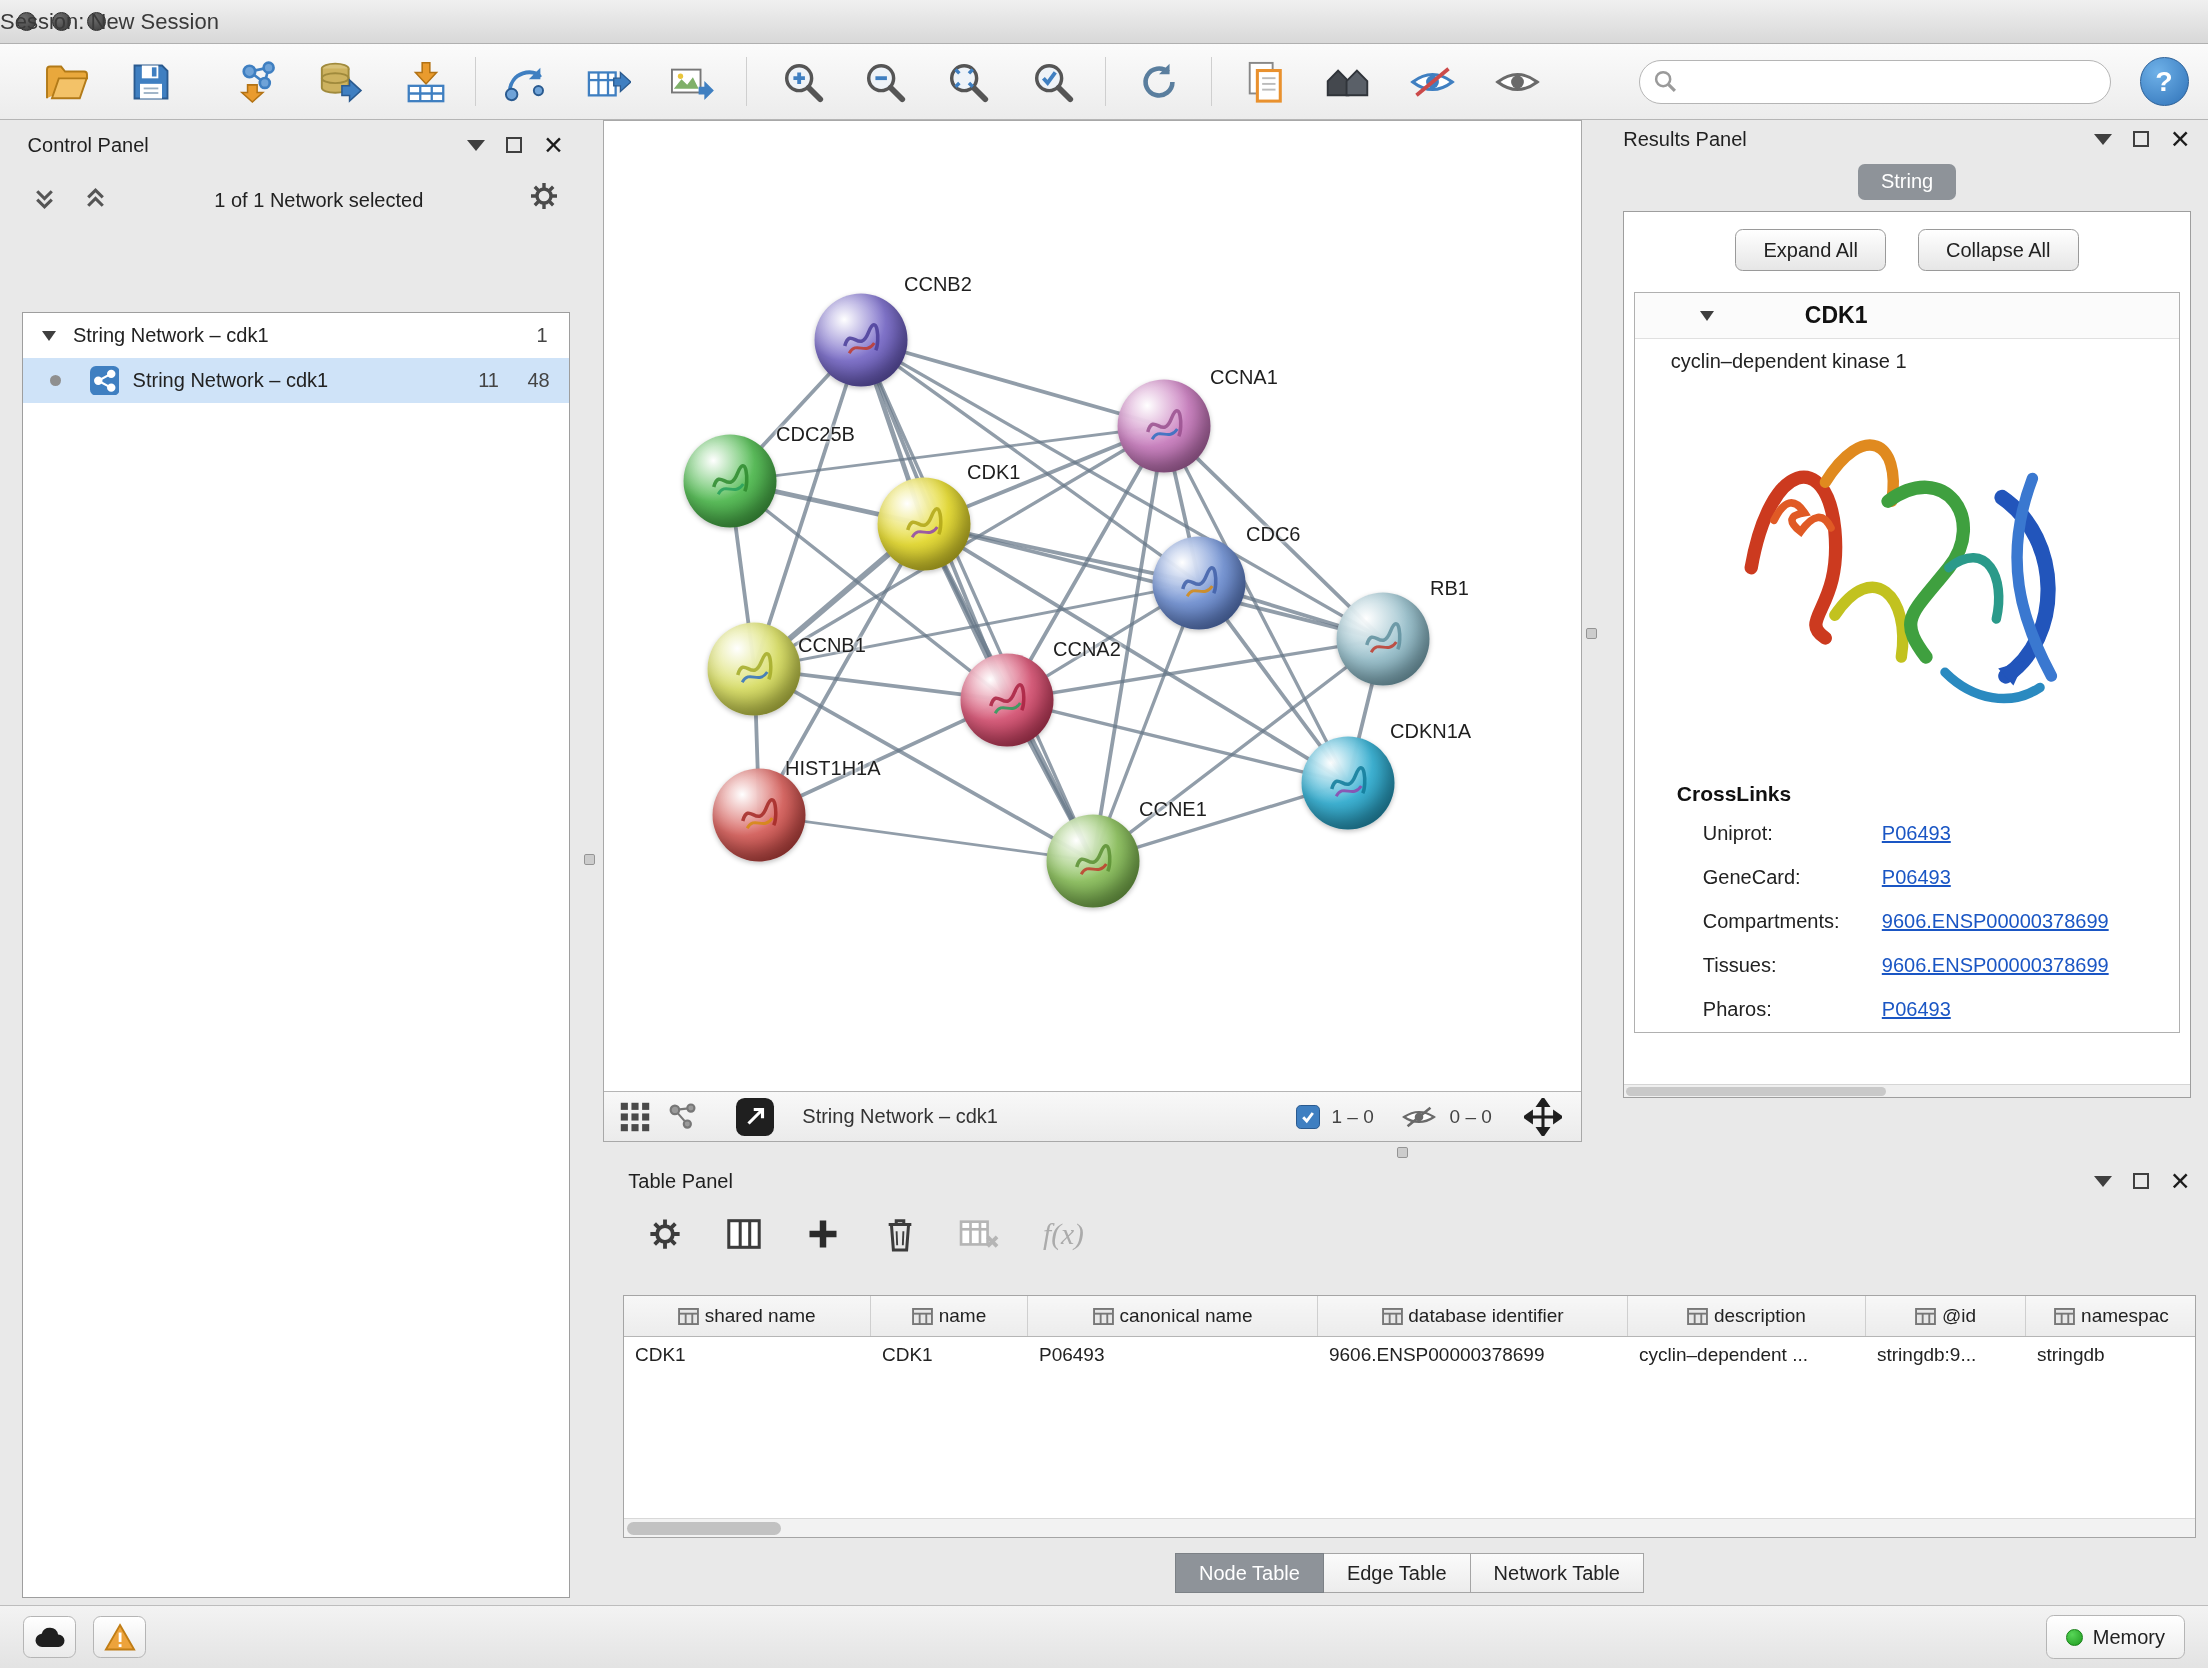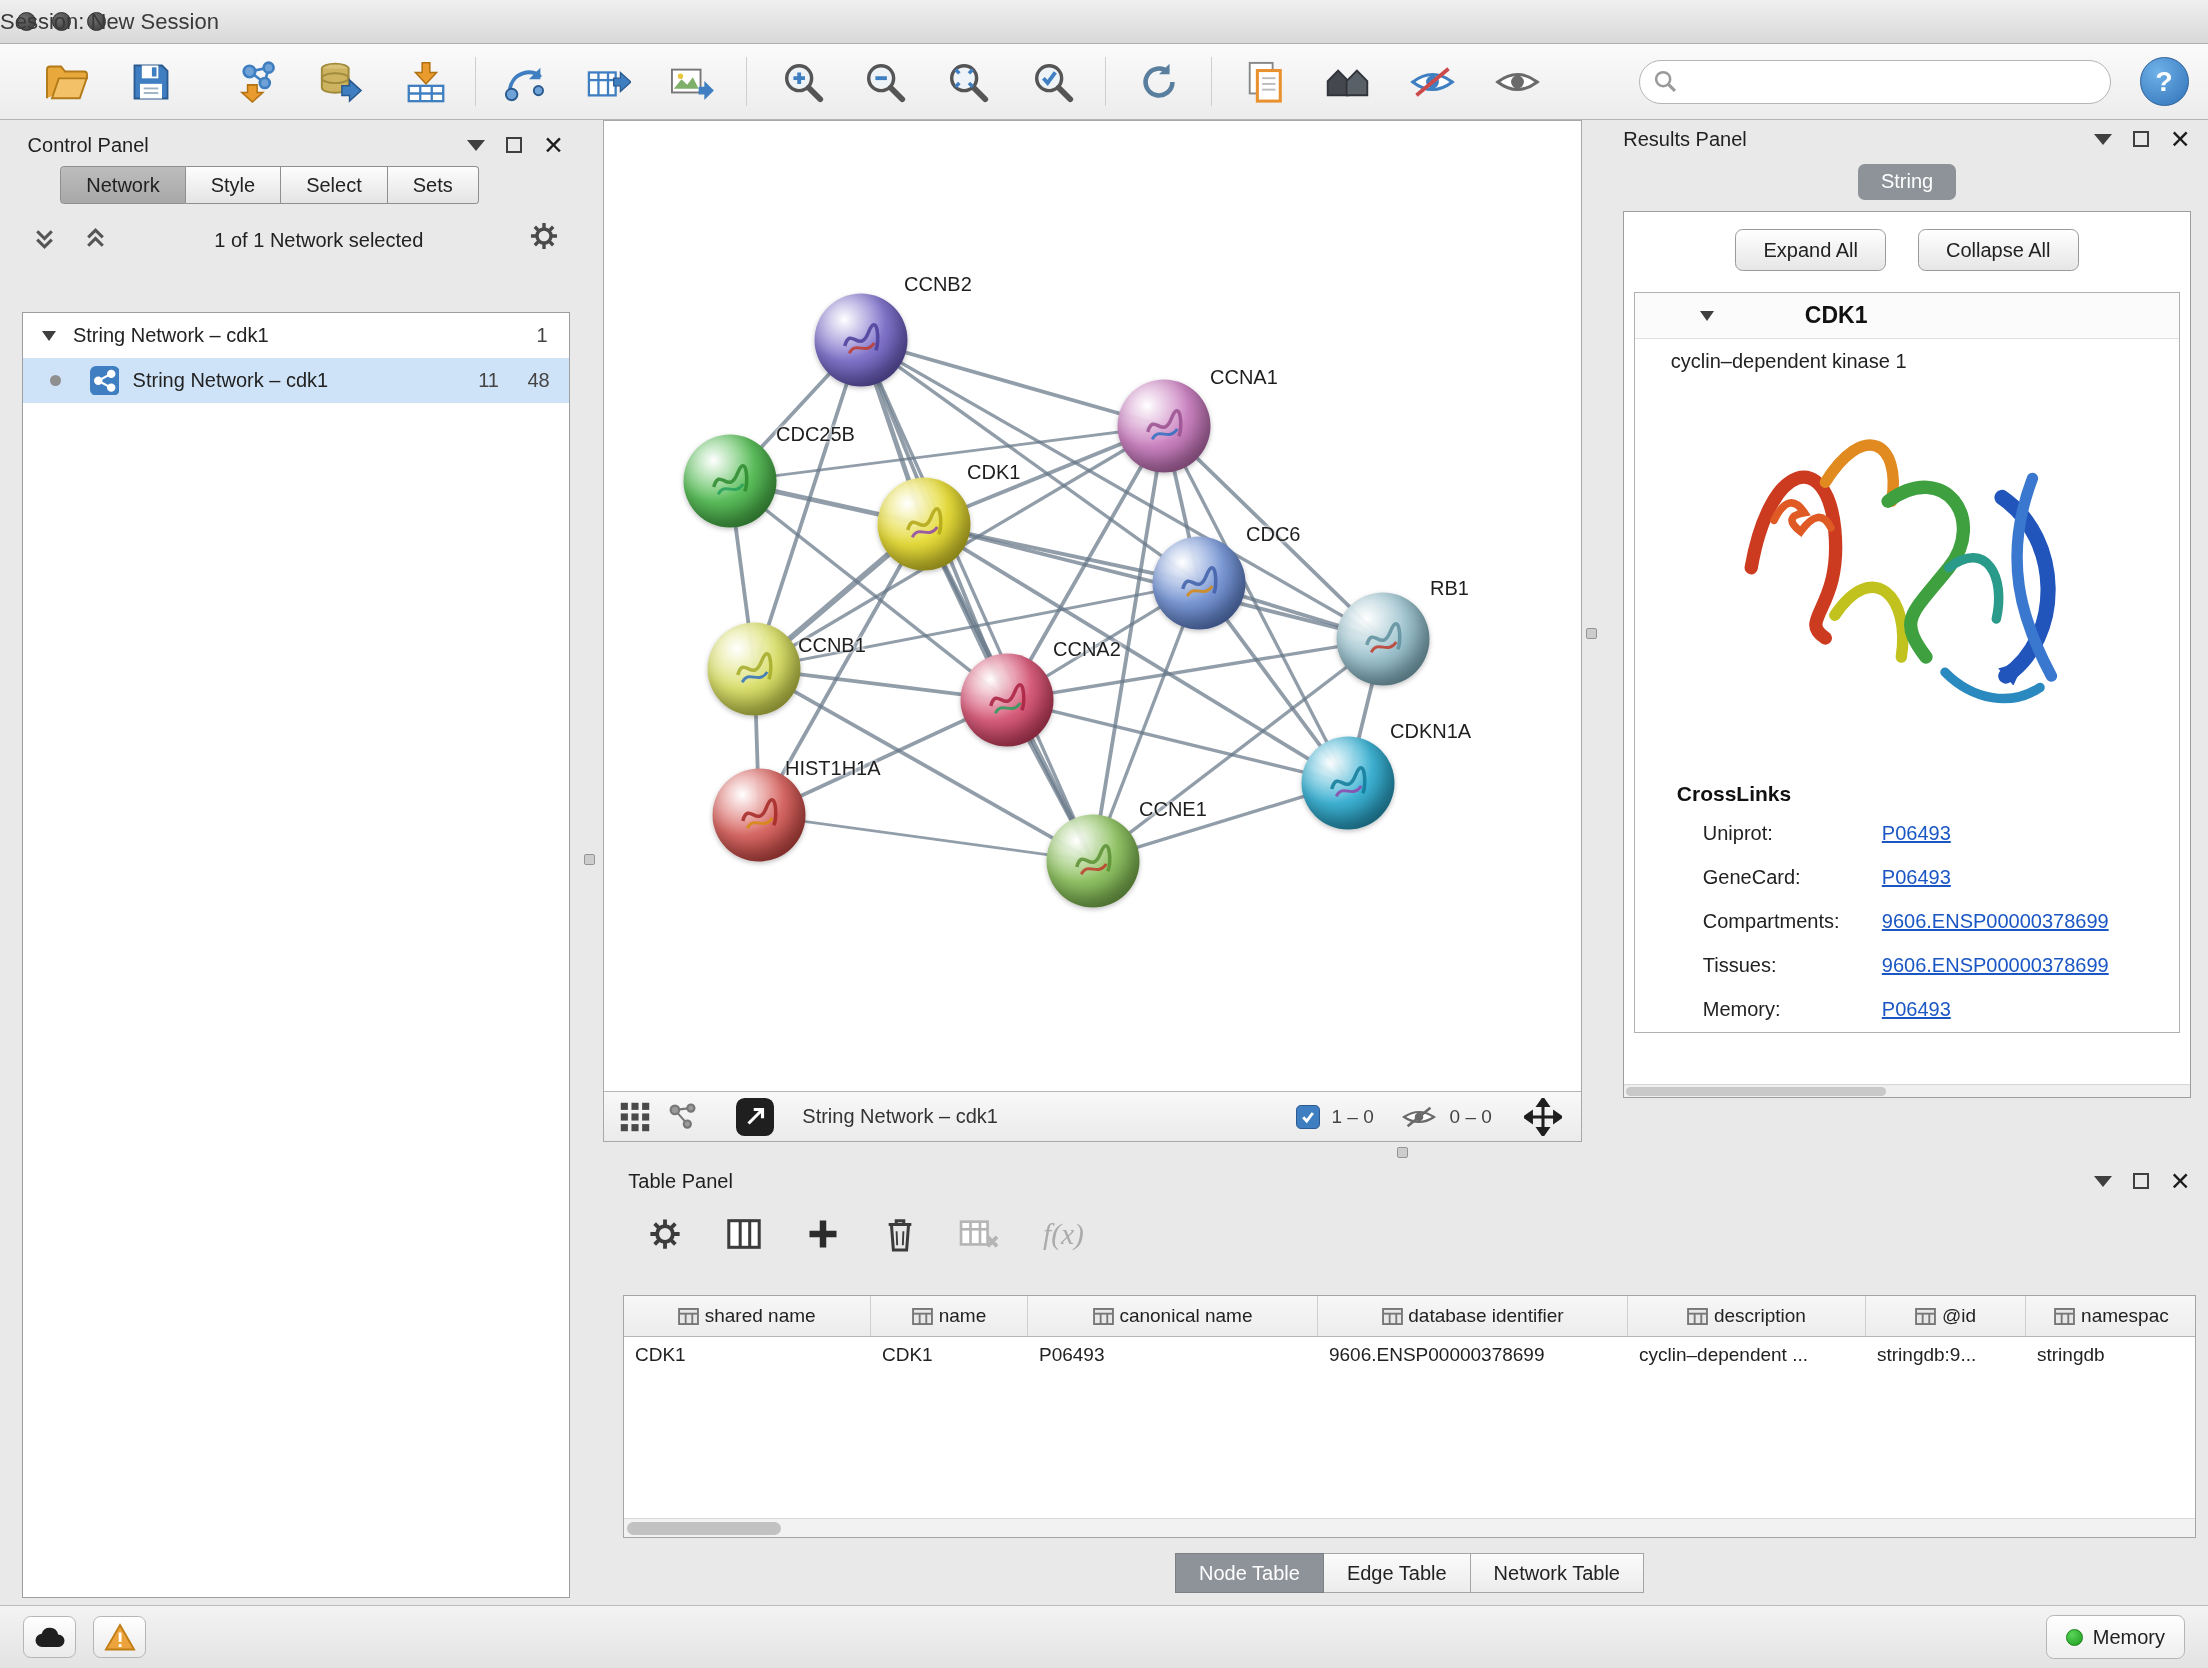--- a/index.html
+++ b/index.html
@@ -262,26 +262,20 @@
 
 <div class="cpanel">
   <div class="phdr">
     <span>Control Panel</span>
     <span class="hdr-icons">
       <span class="caret-dn"></span>
       <span class="float-sq"></span>
       <span class="close-x">✕</span>
     </span>
   </div>
-  <div class="cp-tabs" id="cp-tabs">
-      <div class="cp-tab sel">Network</div>
-      <div class="cp-tab">Style</div>
-      <div class="cp-tab">Select</div>
-      <div class="cp-tab">Sets</div>
-    </div>
   <div class="cp-status">
     <svg width="27" height="27" viewBox="0 0 13 13" fill="none" stroke="#555" stroke-width="1.5">
         <path d="M3 3 l3.5 3.5 L10 3"></path>
         <path d="M3 7 l3.5 3.5 L10 7"></path>
       </svg>
     <svg width="27" height="27" viewBox="0 0 13 13" fill="none" stroke="#555" stroke-width="1.5">
         <path d="M3 10 L6.5 6.5 L10 10"></path>
         <path d="M3 6 L6.5 2.5 L10 6"></path>
       </svg>
     <span class="txt">1 of 1 Network selected</span>
@@ -552,21 +546,21 @@
           </div>
           <div class="xl-row">
             <span class="xl-label">Compartments:</span>
             <a class="xl-value">9606.ENSP00000378699</a>
           </div>
           <div class="xl-row">
             <span class="xl-label">Tissues:</span>
             <a class="xl-value">9606.ENSP00000378699</a>
           </div>
           <div class="xl-row">
-            <span class="xl-label">Memory:</span>
+            <span class="xl-label">Pharos:</span>
             <a class="xl-value">P06493</a>
           </div>
         </div>
     </div>
     <div class="rbox-scroll">
         <div class="rbox-thumb"></div>
       </div>
   </div>
 </div>
 

